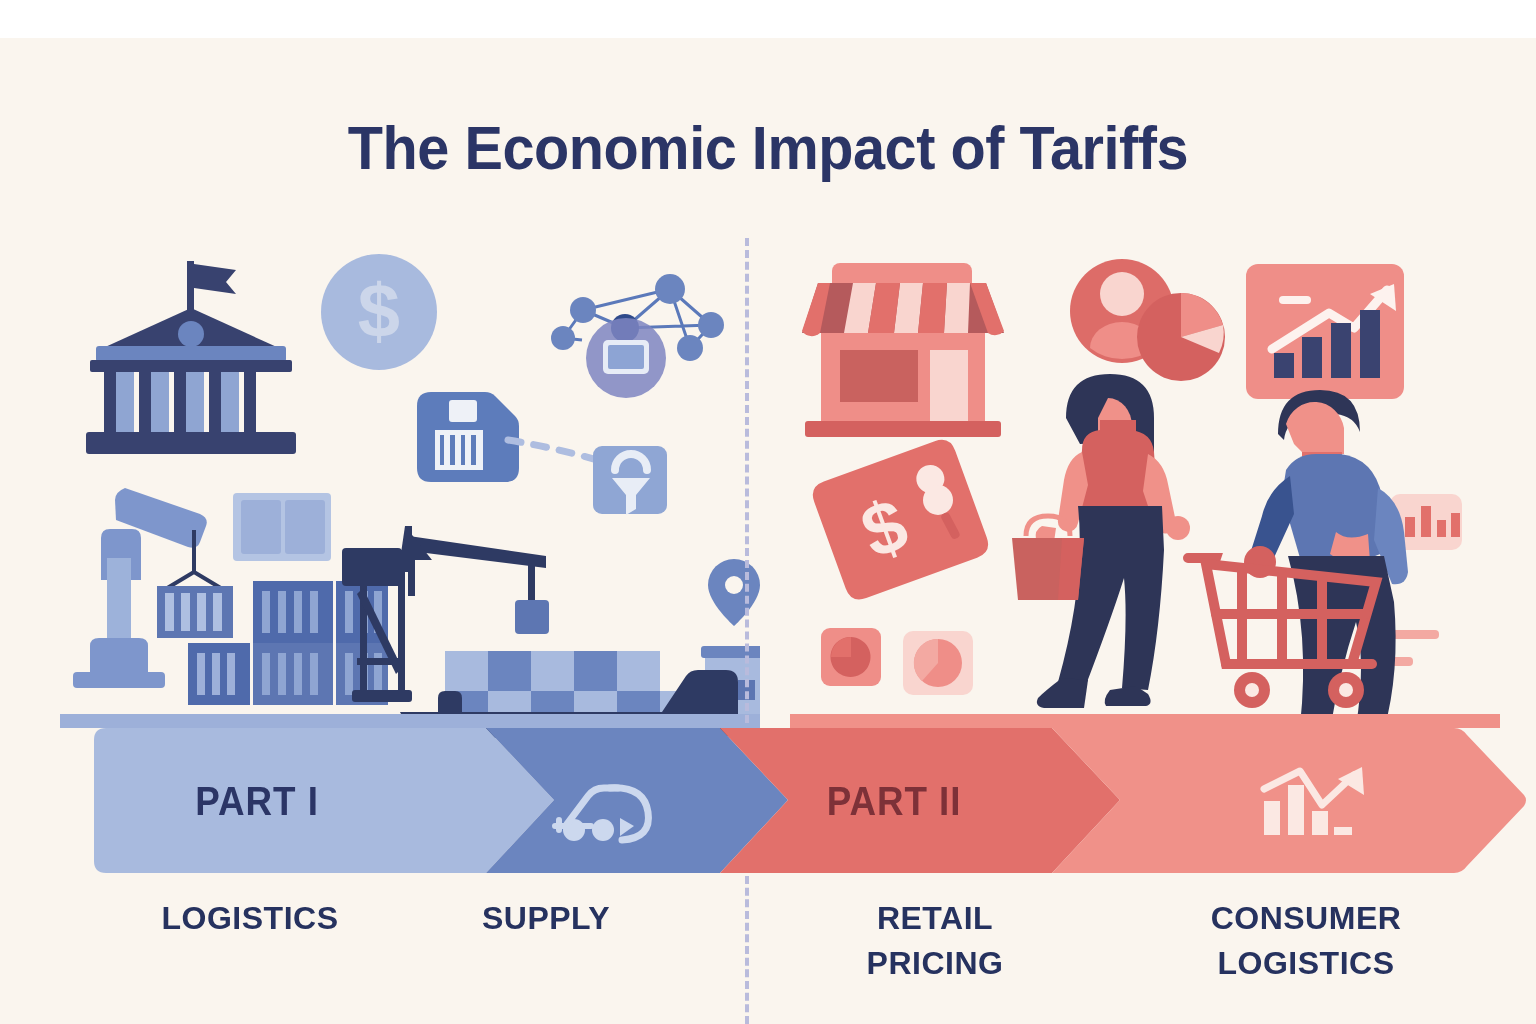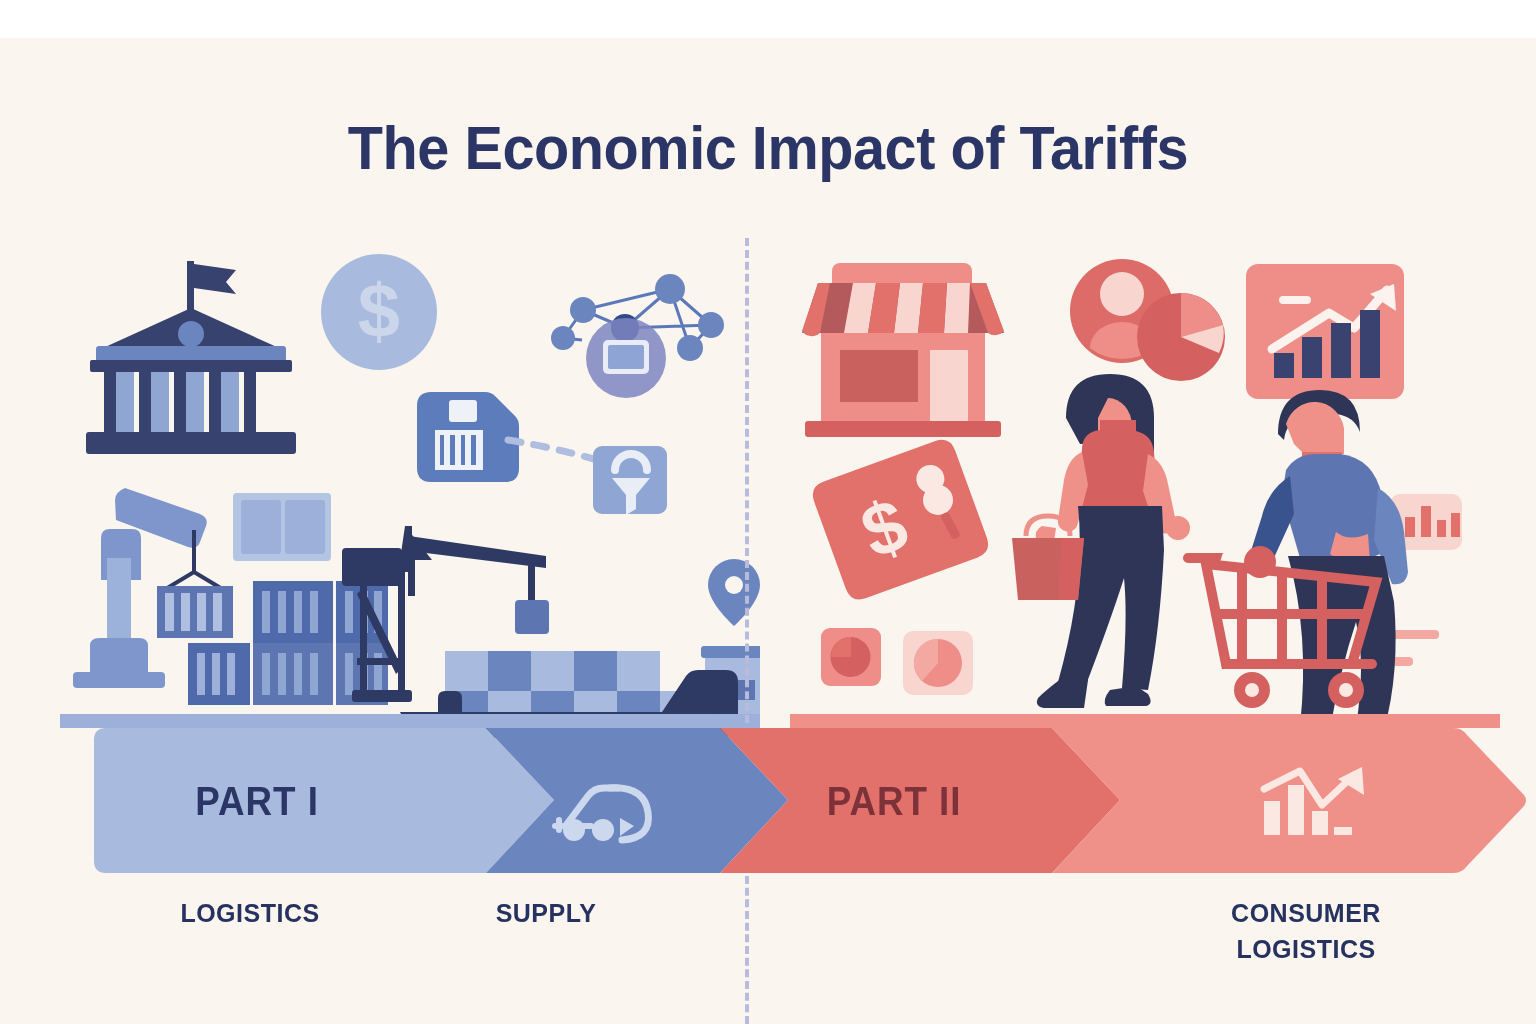--- a/index.html
+++ b/index.html
@@ -60,21 +60,21 @@
     letter-spacing: 1px;
   }
   .seg-icon { position: absolute; top: 50%; transform: translateY(-50%); }
 
   
   .caption {
     position: absolute;
     top: 858px;
     text-align: center;
     font-weight: bold;
-    font-size: 25px;
+    font-size: 32px;
     line-height: 1.42;
     letter-spacing: 0.5px;
     color: #26325f;
   }
 
   
   .art { position: absolute; }
 </style>
 </head>
 <body>
@@ -450,19 +450,23 @@
   </div>
 
   <div class="caption" style="left:90px; width:320px;">
     <div>LOGISTICS</div>
   </div>
 
   <div class="caption" style="left:396px; width:300px;">
     <div>SUPPLY</div>
   </div>
 
+  <div class="caption" style="left:790px; width:290px;">
+    <div>RETAIL</div>
+    <div>PRICING</div>
+  </div>
 
   <div class="caption" style="left:1136px; width:340px;">
     <div>CONSUMER</div>
     <div>LOGISTICS</div>
   </div>
 
 </div>
 
 </body></html>

